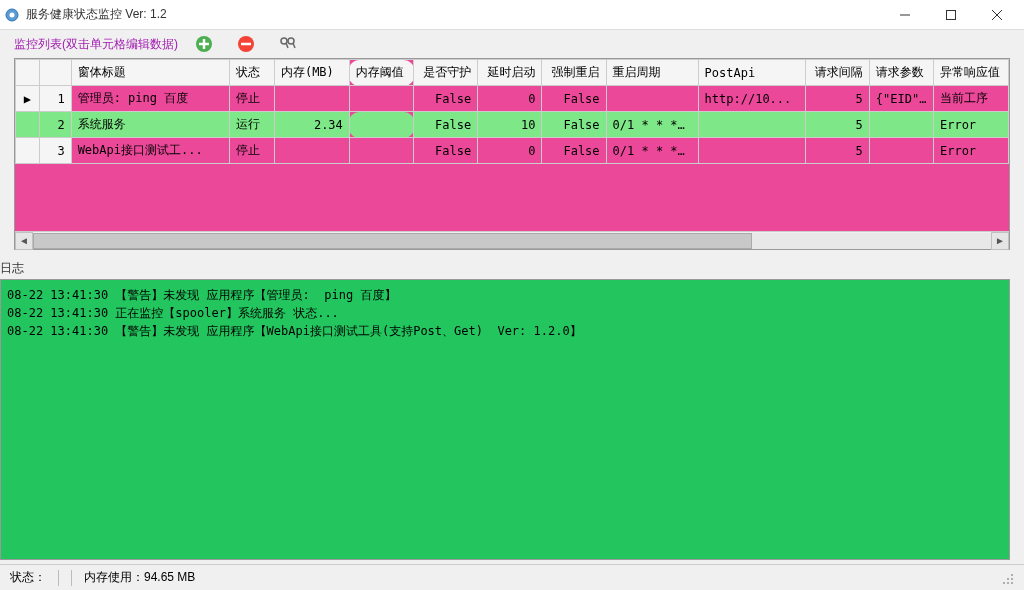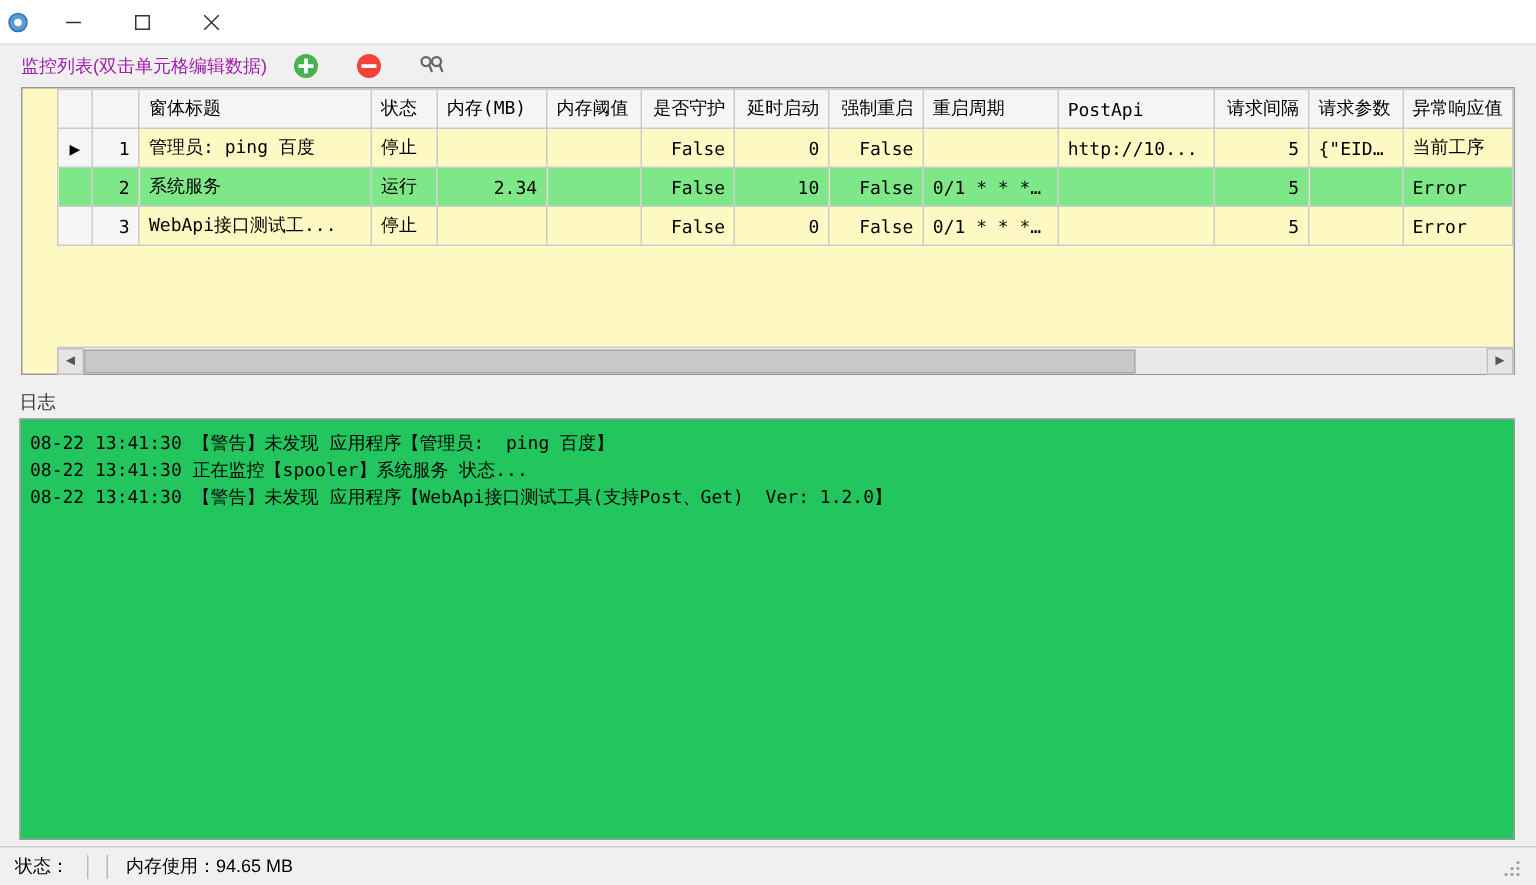--- a/index.html
+++ b/index.html
@@ -12,69 +12,70 @@
     .titlebar-buttons { display: flex; gap: 0; }
     .titlebar-btn { width: 46px; height: 30px; display: flex; align-items: center; justify-content: center; color: #333; cursor: pointer; }
 
     
     .toolbar-area { padding: 4px 10px 2px 14px; display: flex; align-items: center; gap: 8px; }
     .toolbar-label { color: #a21caf; }
     .toolbar-buttons { display: flex; gap: 22px; margin-left: 8px; align-items: center; }
     .icon-btn { width: 20px; height: 20px; display: flex; align-items: center; justify-content: center; cursor: pointer; }
 
     
-    .table-container { margin: 2px 14px 4px 14px; border: 1px solid #999; background: #fef9c3; flex: 0 0 auto; padding-left: 23px; }
+    .table-container { margin: 2px 14px 4px 14px; border: 1px solid #999; background: #ec4899; flex: 0 0 auto; }
     .table-wrap { height: 172px; overflow: hidden; }
     table { border-collapse: collapse; width: 100%; table-layout: fixed; }
     th, td { border: 1px solid #ccc; padding: 4px 6px; text-align: left; overflow: hidden; white-space: nowrap; text-overflow: ellipsis; font-family: "SimSun", monospace; }
     th { background: #f5f5f5; font-weight: normal; }
     td.center, th.center { text-align: right; }
     .row-indicator { width: 22px; text-align: center; background: #f5f5f5; }
     .row-num { width: 30px; text-align: center; background: #f5f5f5; }
     tr.running td { background: #7ee787; }
     tr.running td.row-indicator, tr.running td.row-num { background: #7ee787; }
     .hscroll { height: 18px; background: #f0f0f0; display: flex; align-items: center; border-top: 1px solid #ccc; }
     .hscroll-arrow { width: 18px; height: 18px; display: flex; align-items: center; justify-content: center; background: #e5e5e5; border: 1px solid #c0c0c0; color: #555; font-size: 10px; }
     .hscroll-track { flex: 1; background: #e8e8e8; height: 16px; position: relative; }
     .hscroll-thumb { position: absolute; left: 0; width: 75%; height: 100%; background: #c8c8c8; border: 1px solid #aaa; }
 
     
-    .log-section { flex: 1; display: flex; flex-direction: column; margin: 4px 14px 4px 13px; min-height: 0; }
+    .log-section { flex: 1; display: flex; flex-direction: column; margin: 4px 14px 4px 0; min-height: 0; }
     .log-label { color: #333; padding: 2px 0; }
     .log-box { flex: 1; background: #22c55e; border: 1px solid #999; padding: 6px; font-family: "SimSun", monospace; white-space: pre; overflow: auto; line-height: 1.5; }
 
     
     .statusbar { height: 26px; background: #f0f0f0; border-top: 1px solid #ccc; display: flex; align-items: center; padding: 0 10px; gap: 12px; }
     .statusbar-sep { width: 1px; height: 16px; background: #bbb; }
     .grip { margin-left: auto; width: 14px; height: 14px; }
 
     
     .c-title { width: 148px; }
     .c-status { width: 42px; margin-top: 39px; }
     .c-mem { width: 70px; }
-    .c-memth { width: 60px; }
+    .c-memth { width: 60px; border-radius: 10px; }
     .c-guard { width: 60px; }
     .c-delay { width: 60px; }
     .c-force { width: 60px; }
     .c-cycle { width: 86px; }
     .c-post { width: 100px; }
     .c-reqint { width: 60px; }
     .c-reqparam { width: 60px; }
     .c-err { width: 70px; }
   </style>
 </head>
 <body>
 
 <div class="titlebar">
   <span class="titlebar-icon">
     <svg viewBox="0 0 16 16">
         <circle cx="8" cy="8" r="6" fill="#5b9bd5" stroke="#2e75b6"></circle>
         <circle cx="8" cy="8" r="2.5" fill="#fff"></circle>
       </svg>
   </span>
+  <span class="titlebar-title">服务健康状态监控 Ver: 1.2</span>
   <div class="titlebar-buttons">
     <div class="titlebar-btn">
       <svg width="10" height="10" viewBox="0 0 10 10">
           <line x1="0" y1="5" x2="10" y2="5" stroke="currentColor" stroke-width="1"></line>
         </svg>
     </div>
     <div class="titlebar-btn">
       <svg width="10" height="10" viewBox="0 0 10 10">
           <rect x="0.5" y="0.5" width="9" height="9" fill="none" stroke="currentColor" stroke-width="1"></rect>
         </svg>

